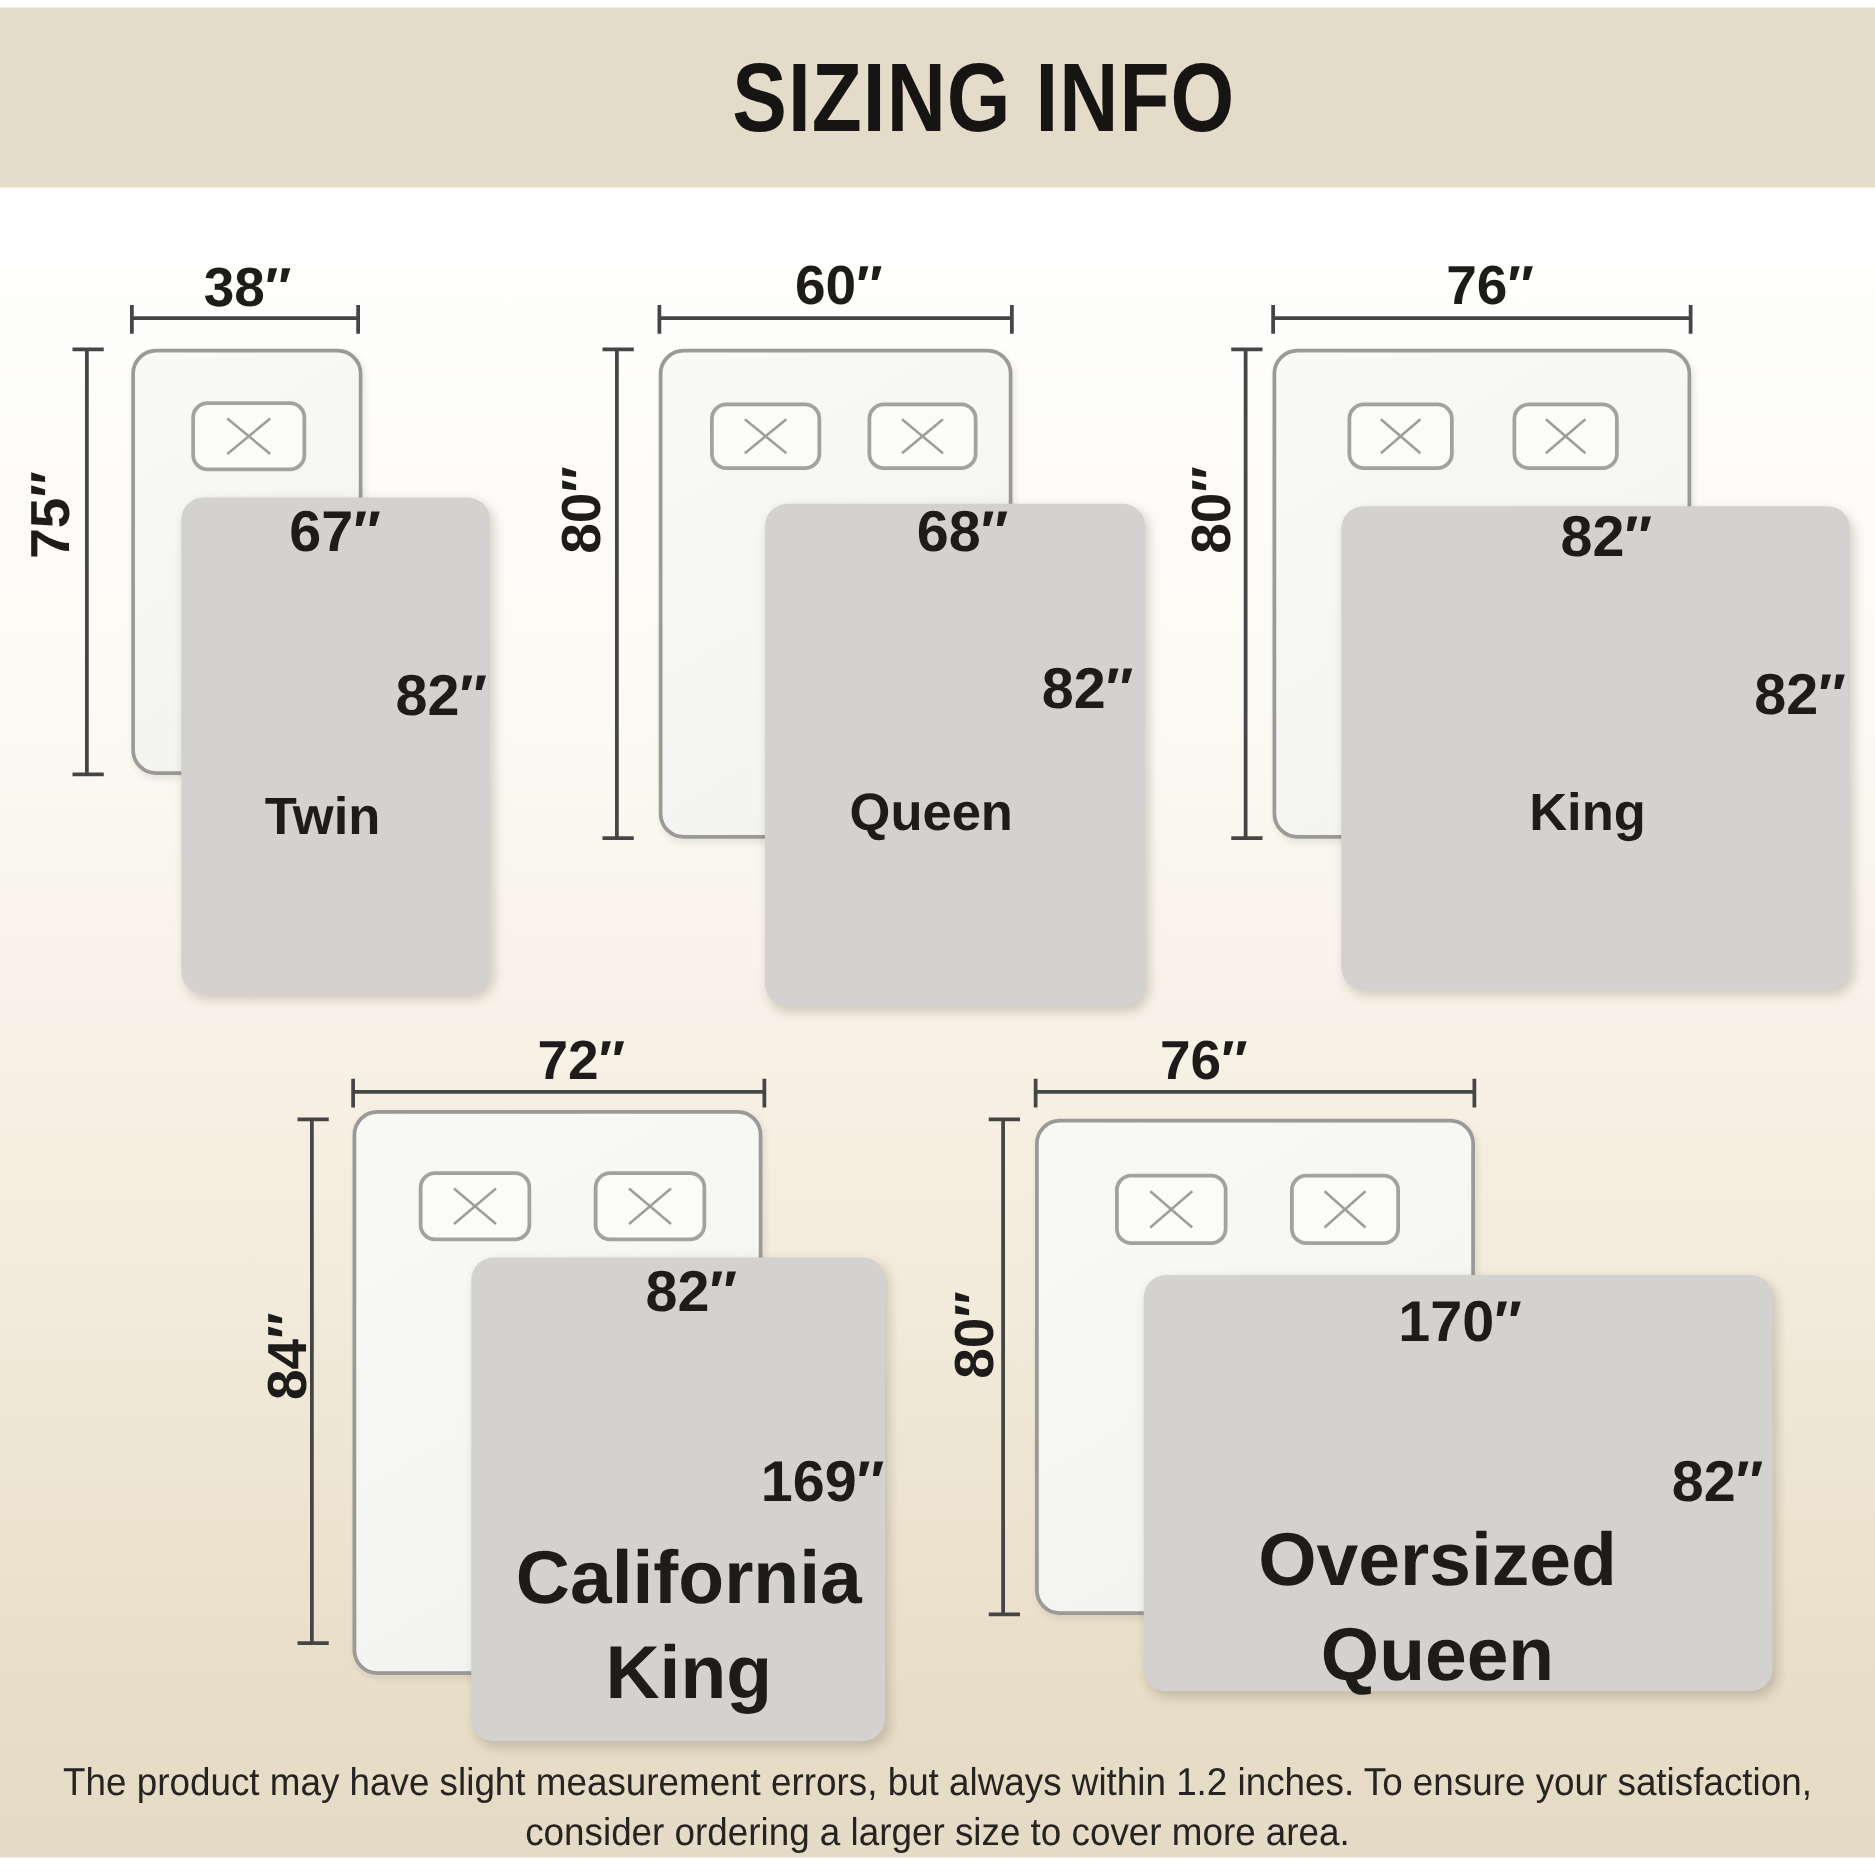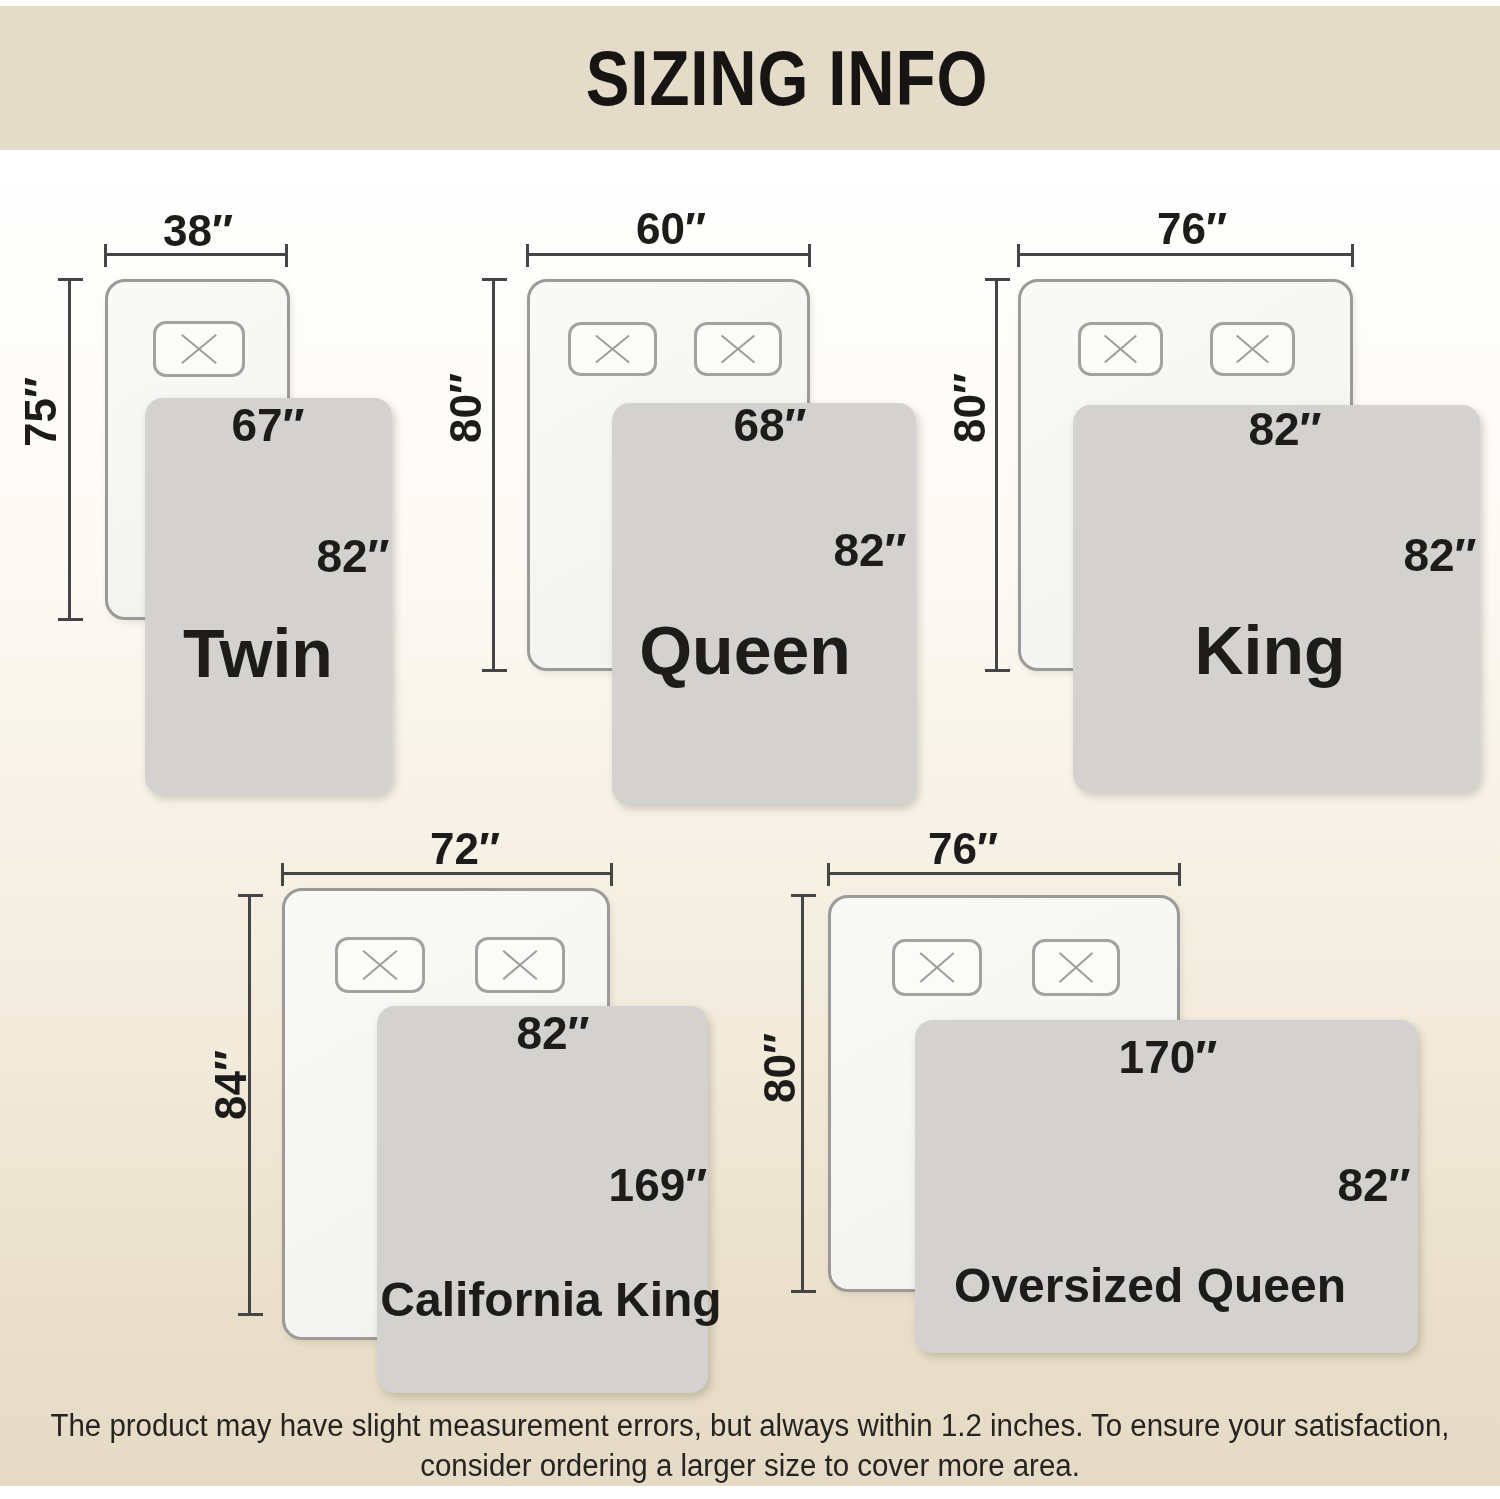--- a/index.html
+++ b/index.html
@@ -28,24 +28,24 @@
   .vdim::after{bottom:-1px}
   
   .num{
     position:absolute;transform:translate(-50%,-50%);
     font-weight:bold;font-size:44px;color:#1d1c1a;white-space:nowrap;
   }
   .num.rot{transform:translate(-50%,-50%) rotate(-90deg);}
   .num.onblanket{font-size:46px;}
   .size-name{
     position:absolute;transform:translate(-50%,-50%);
-    font-weight:bold;font-size:68px;line-height:58px;color:#1d1c1a;
+    font-weight:bold;font-size:42px;line-height:58px;color:#1d1c1a;
     text-align:center;white-space:nowrap;
   }
-  .size-name.two{white-space:normal;font-size:48px;line-height:76px;}
+  .size-name.two{white-space:normal;font-size:60px;line-height:76px;}
   
   .bed{
     position:absolute;
     background:linear-gradient(150deg,#f9f9f8 0%,#f5f5f3 60%,#f1f1ee 100%);
     border:3px solid #9b9a98;border-radius:20px;
     box-shadow:2px 3px 6px rgba(60,50,30,0.10);
   }
   .pillow{
     position:absolute;background:#fbfbfa;border:3px solid #a3a2a0;border-radius:13px;
   }

